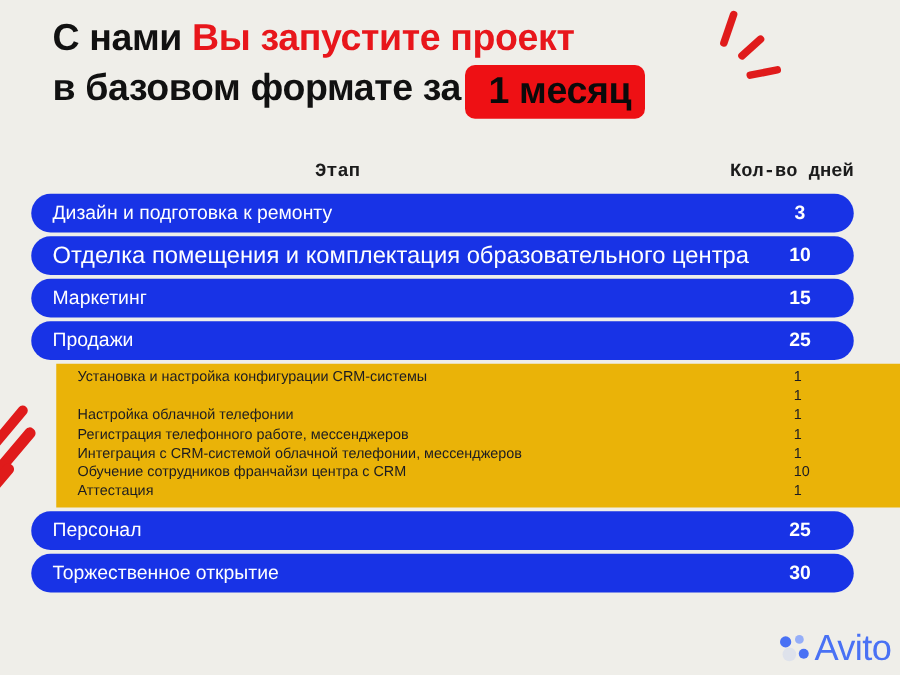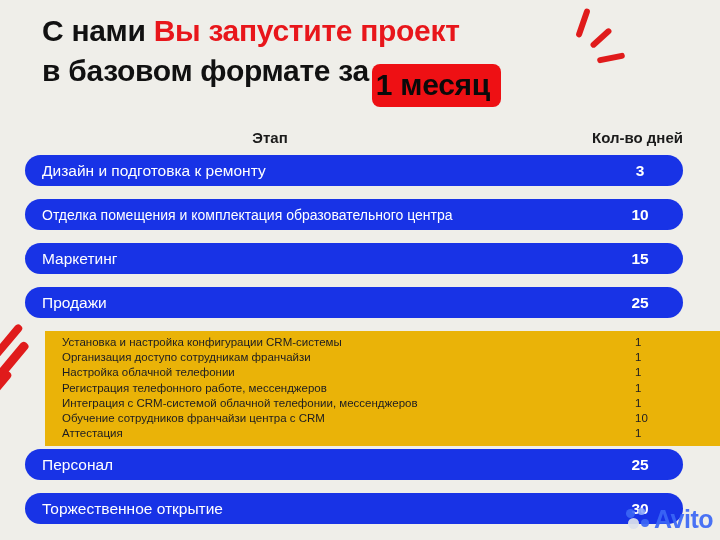--- a/index.html
+++ b/index.html
@@ -44,24 +44,24 @@
     height: 39px;
     margin-left: 16px;
   }
   .hl-black { color: #111111; }
   .hl-red   { color: #E8161B; }
   .hl-chip {
     display: inline-block;
     background: #EE1014;
     color: #0A0A0A;
     border-radius: 8px;
-    padding: 1px 11px 3px 4px;
+    padding: 1px 11px 3px 19px;
     margin-left: 3px;
     position: relative;
-    top: 14px;
+    top: 2px;
   }
 
   
   .burst { position: absolute; left: 560px; top: 8px; width: 80px; height: 62px; }
   .burst span {
     position: absolute;
     display: block;
     background: #E01B1B;
     border-radius: 3px;
   }
@@ -81,20 +81,21 @@
   .brush .b2 { width: 9px; height: 44px; left: 16px; top: 20px; transform: rotate(40deg); }
   .brush .b3 { width: 9px; height: 34px; left: 2px;  top: 50px; transform: rotate(40deg); }
 
   
   .table-head {
     position: absolute;
     left: 25px;
     top: 129px;
     width: 658px;
     height: 22px;
+    font-family: Liberation Mono, monospace;
   }
   .th-stage {
     position: absolute;
     left: 0;
     top: 0;
     width: 490px;
     text-align: center;
     font-size: 15px;
     font-weight: bold;
     color: #1B1B1B;
@@ -110,21 +111,21 @@
 
   .rows {
     position: absolute;
     left: 25px;
     top: 155px;
     width: 658px;
   }
   .row {
     position: relative;
     height: 31px;
-    margin-bottom: 13px;
+    margin-bottom: 3px;
     background: #1833E6;
     border-radius: 16px;
     display: flex;
     align-items: center;
   }
   .row .label {
     font-size: 15.5px;
     color: #FFFFFF;
     padding-left: 17px;
     white-space: nowrap;
@@ -132,21 +133,21 @@
   }
   .row .days {
     position: absolute;
     right: 0;
     width: 86px;
     text-align: center;
     font-size: 15.5px;
     font-weight: bold;
     color: #FFFFFF;
   }
-  .row.tight .label { font-size: 14px; }
+  .row.tight .label { font-size: 19px; }
 
   
   .subpanel {
     position: relative;
     margin: 2px 0 3px 20px;
     width: 717px;
     background: #eab308;
     padding: 4px 0 5px 0;
   }
   .subrow {
@@ -191,22 +192,22 @@
     position: absolute;
     display: block;
     border-radius: 50%;
     background: #3B67F6;
   }
   .wm-dots .p1 { width: 9px;  height: 9px;  left: 0px;  top: 1px; }
   .wm-dots .p2 { width: 7px;  height: 7px;  left: 12px; top: 0px; background:#8EA9FA; }
   .wm-dots .p3 { width: 11px; height: 11px; left: 2px;  top: 10px; background:#DDE2EC; }
   .wm-dots .p4 { width: 8px;  height: 8px;  left: 15px; top: 11px; background:#3B67F6; }
   .wm-text {
-    font-size: 25px;
-    font-weight: bold;
+    font-size: 29px;
+    font-weight: normal;
     color: #3B67F6;
     letter-spacing: -0.5px;
     line-height: 25px;
   }
 </style>
 </head>
 <body>
 
 <div id="slide">
 
@@ -258,21 +259,20 @@
       <span class="days">25</span>
     </div>
 
 
     <div class="subpanel">
       <div class="subrow">
         <span class="slabel">Установка и настройка конфигурации CRM-системы</span>
         <span class="sdays">1</span>
       </div>
       <div class="subrow">
-        <span class="slabel">Организация доступо сотрудникам франчайзи</span>
         <span class="sdays">1</span>
       </div>
       <div class="subrow">
         <span class="slabel">Настройка облачной телефонии</span>
         <span class="sdays">1</span>
       </div>
       <div class="subrow">
         <span class="slabel">Регистрация телефонного работе, мессенджеров</span>
         <span class="sdays">1</span>
       </div>

